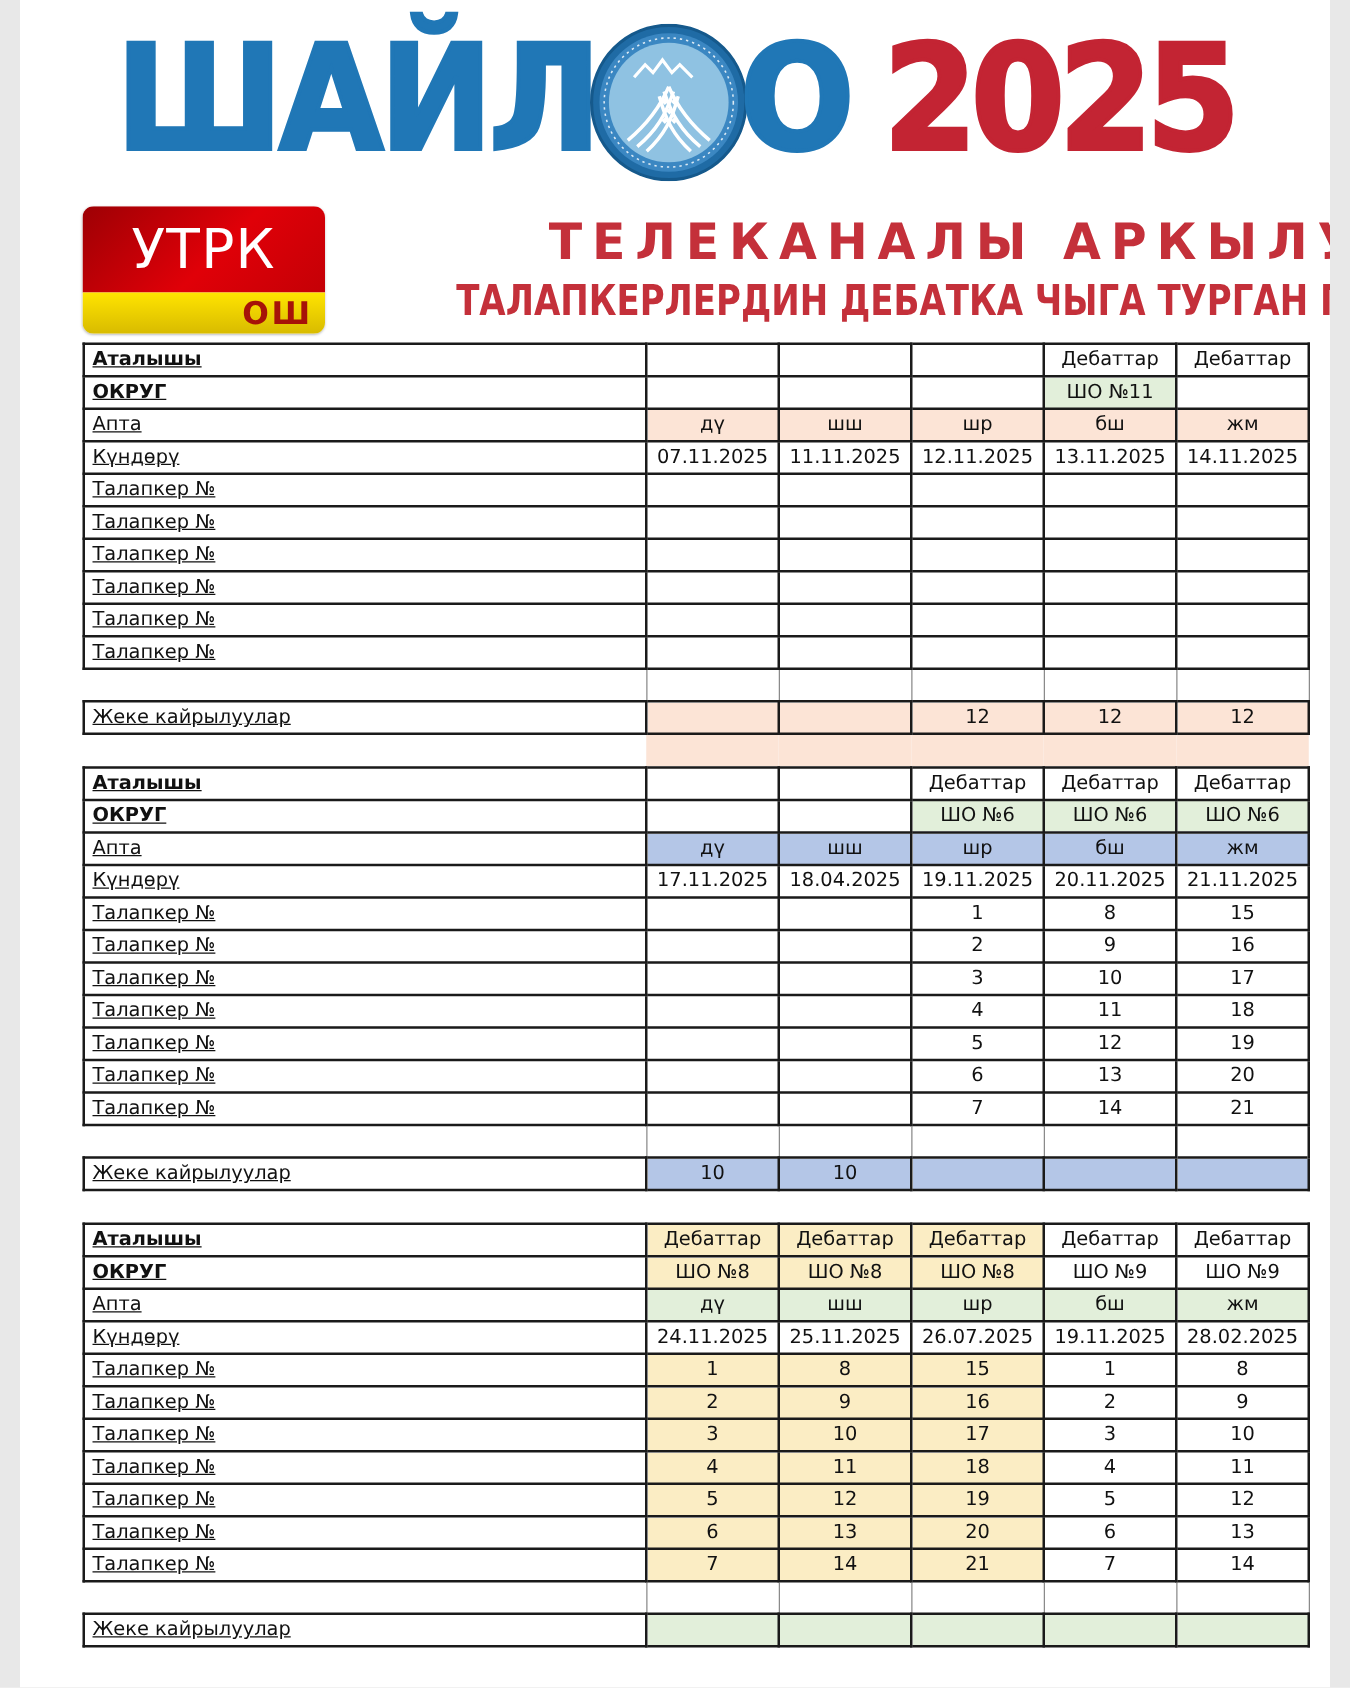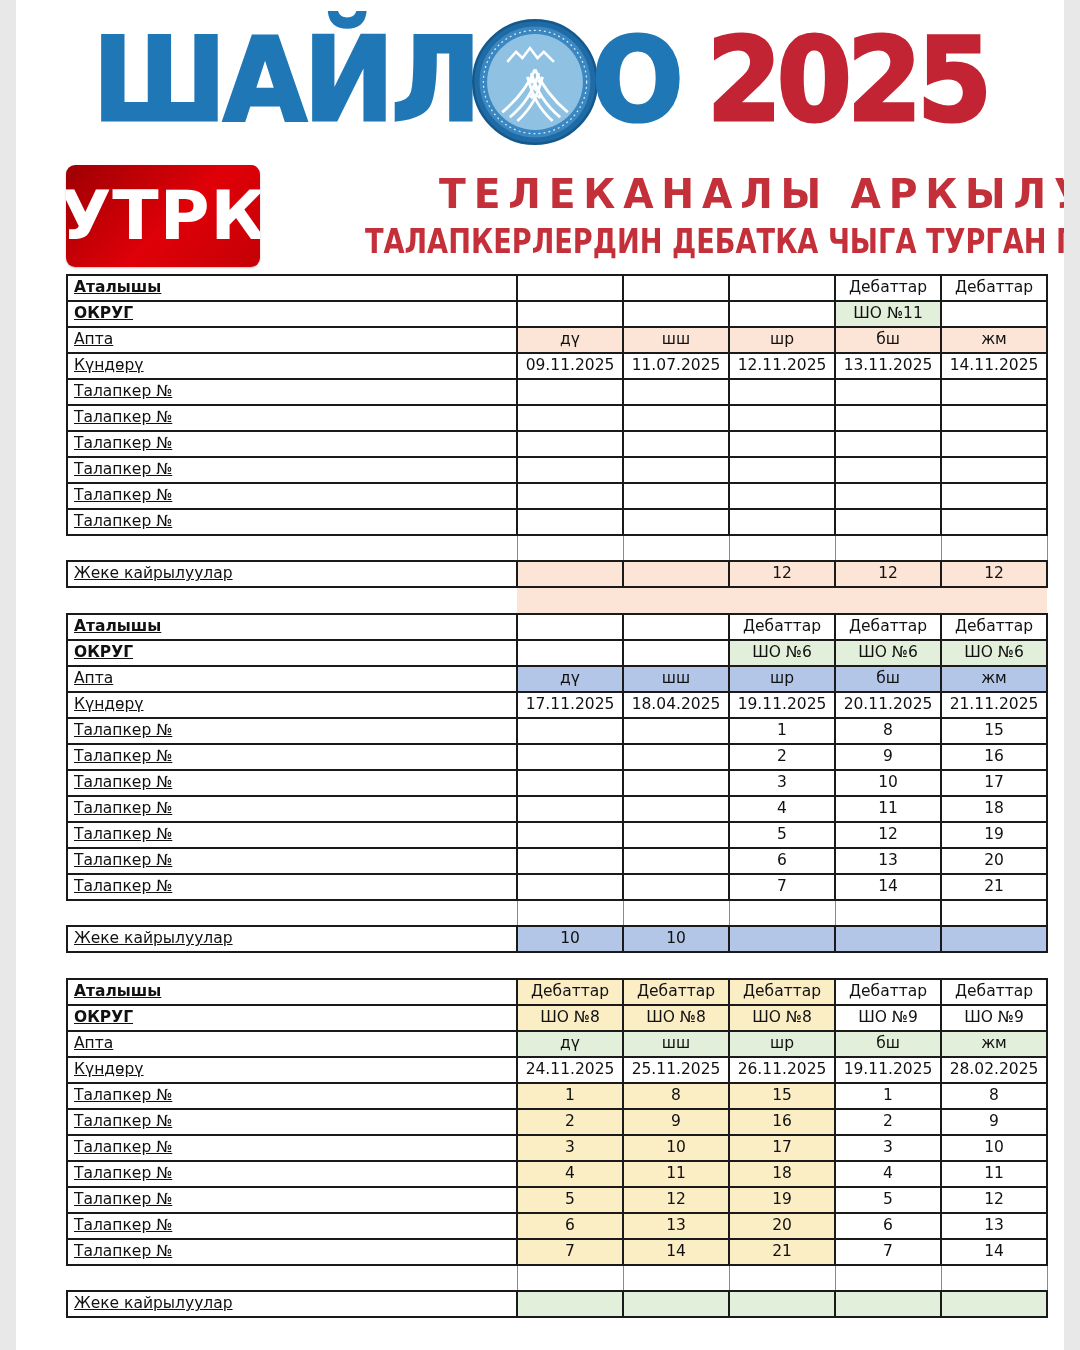--- a/index.html
+++ b/index.html
@@ -14,21 +14,21 @@
   .wm-blue{color:#2077B6;}
   .wm-red{color:#C32433;margin-left:26px;letter-spacing:-5px;}
   .emblem{width:126px;height:126px;margin:0 -6px;position:relative;top:2px;flex:0 0 auto;}
 
   
   .channel-row{margin:14px 50px 0 50px;height:104px;display:flex;align-items:center;}
   .utrk{width:194px;height:102px;border-radius:9px;overflow:hidden;flex:0 0 auto;
         display:flex;flex-direction:column;box-shadow:0 1px 2px rgba(0,0,0,.25);}
   .utrk-top{flex:1;background:linear-gradient(135deg,#9d0004 0%,#e00008 55%,#c40006 100%);
             display:flex;align-items:center;justify-content:center;}
-  .utrk-top span{color:#fff;font-weight:bold;font-size:68px;letter-spacing:1px;line-height:1;}
+  .utrk-top span{color:#fff;font-weight:normal;font-size:44px;letter-spacing:1px;line-height:1;}
   .utrk-bot{height:33px;background:linear-gradient(180deg,#ffe400,#d8bb00);
             display:flex;align-items:center;justify-content:flex-end;padding-right:10px;}
   .utrk-bot span{color:#a61208;font-weight:bold;font-size:25px;letter-spacing:2px;line-height:1;}
   .titles{flex:1;display:flex;flex-direction:column;align-items:center;justify-content:center;color:#C4303A;}
   .title1{font-size:40px;font-weight:bold;letter-spacing:8px;white-space:nowrap;transform:scaleX(.98);}
   .title2{font-size:34px;font-weight:bold;white-space:nowrap;transform:scaleX(.80);margin-top:4px;}
 
   
   .tbl{border-collapse:collapse;table-layout:fixed;margin-left:50px;width:980px;}
   .t1{margin-top:6px;}
@@ -80,20 +80,23 @@
       <span class="wm-txt wm-blue">О</span>
       <span class="wm-txt wm-red">2025</span>
     </div>
   </div>
 
   <div class="channel-row">
     <div class="utrk">
       <div class="utrk-top">
         <span>УТРК</span>
       </div>
+      <div class="utrk-bot">
+        <span>ОШ</span>
+      </div>
     </div>
     <div class="titles">
       <div class="title1">ТЕЛЕКАНАЛЫ АРКЫЛУУ</div>
       <div class="title2">ТАЛАПКЕРЛЕРДИН ДЕБАТКА ЧЫГА ТУРГАН ГРАФИГИ</div>
     </div>
   </div>
 
   <table class="tbl t1">
     <colgroup>
         <col class="lc">
@@ -123,22 +126,22 @@
         <tr>
           <td class="l">Апта</td>
           <td class="d" style="background: rgb(252, 228, 214);">дү</td>
           <td class="d" style="background: rgb(252, 228, 214);">шш</td>
           <td class="d" style="background: rgb(252, 228, 214);">шр</td>
           <td class="d" style="background: rgb(252, 228, 214);">бш</td>
           <td class="d" style="background: rgb(252, 228, 214);">жм</td>
         </tr>
         <tr>
           <td class="l">Күндөрү</td>
-          <td class="d">09.11.2025</td>
-          <td class="d">11.07.2025</td>
+          <td class="d">07.11.2025</td>
+          <td class="d">11.11.2025</td>
           <td class="d">12.11.2025</td>
           <td class="d">13.11.2025</td>
           <td class="d">14.11.2025</td>
         </tr>
         <tr>
           <td class="l">Талапкер №</td>
           <td class="d"></td>
           <td class="d"></td>
           <td class="d"></td>
           <td class="d"></td>
@@ -359,21 +362,21 @@
           <td class="d" style="background: rgb(226, 239, 218);">дү</td>
           <td class="d" style="background: rgb(226, 239, 218);">шш</td>
           <td class="d" style="background: rgb(226, 239, 218);">шр</td>
           <td class="d" style="background: rgb(226, 239, 218);">бш</td>
           <td class="d" style="background: rgb(226, 239, 218);">жм</td>
         </tr>
         <tr>
           <td class="l">Күндөрү</td>
           <td class="d">24.11.2025</td>
           <td class="d">25.11.2025</td>
-          <td class="d">26.11.2025</td>
+          <td class="d">26.07.2025</td>
           <td class="d">19.11.2025</td>
           <td class="d">28.02.2025</td>
         </tr>
         <tr>
           <td class="l">Талапкер №</td>
           <td class="d" style="background: rgb(251, 237, 196);">1</td>
           <td class="d" style="background: rgb(251, 237, 196);">8</td>
           <td class="d" style="background: rgb(251, 237, 196);">15</td>
           <td class="d">1</td>
           <td class="d">8</td>

